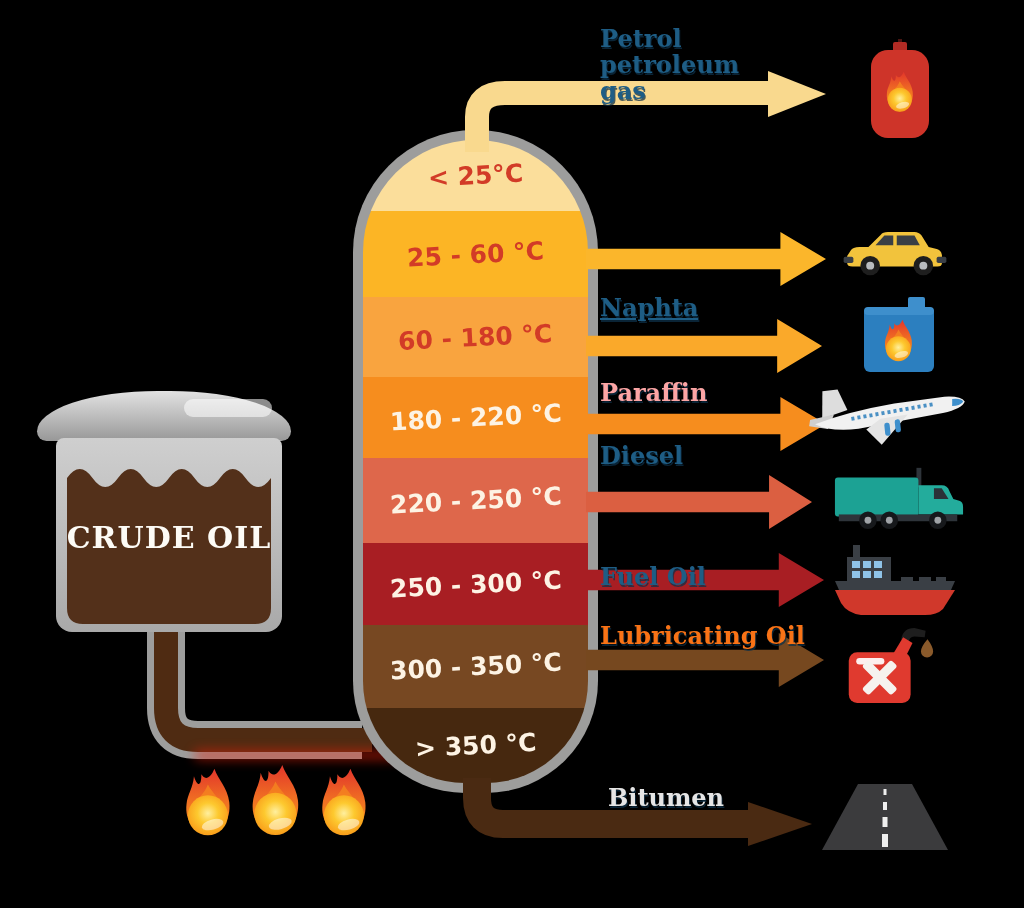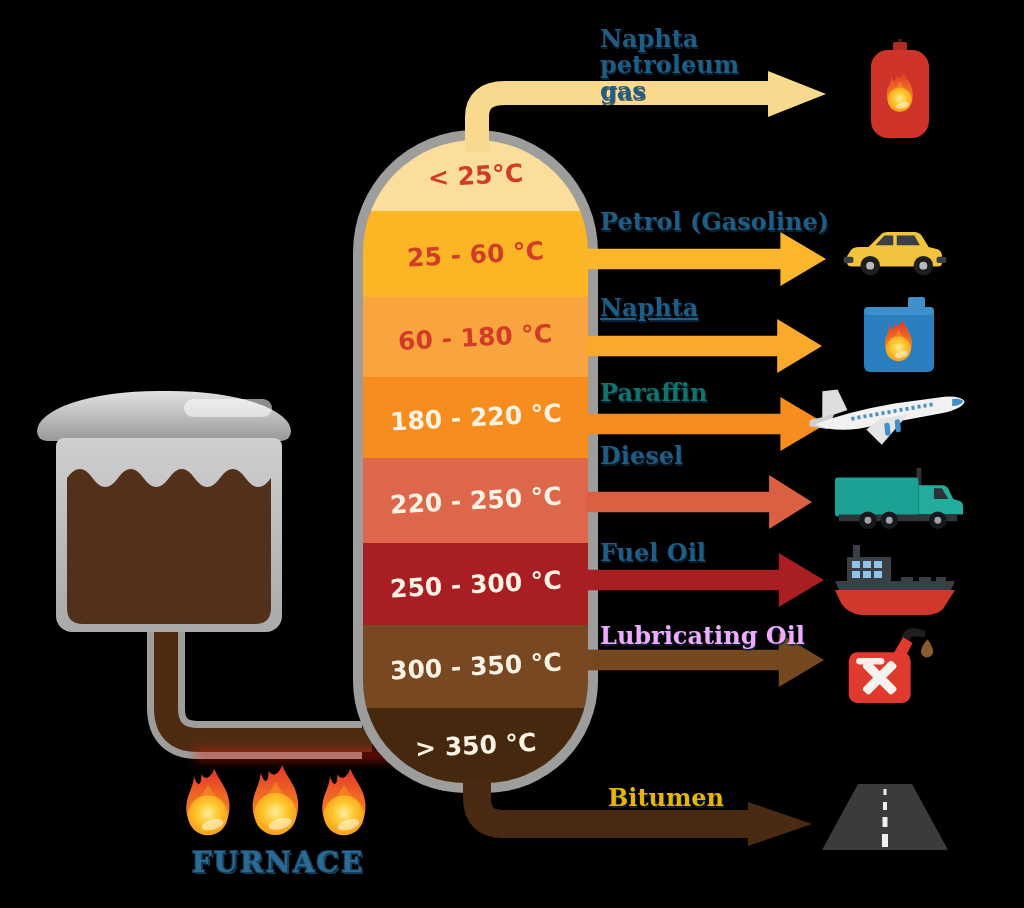--- a/index.html
+++ b/index.html
@@ -24,21 +24,21 @@
   .a-fuel{left:586px;top:553px;width:238px;}
   .a-lub{left:586px;top:633px;width:238px;}
   
   .plabel{position:absolute;z-index:6;font:bold 24px "DejaVu Serif",serif;
           text-shadow:1px 2px 0 rgba(13,48,72,.75);white-space:nowrap;}
   .l-lpg{left:600px;top:26px;line-height:1.08;width:180px;white-space:normal;}
   .l-petrol{left:600px;top:207px;}
   .l-naphta{left:600px;top:293px;}
   .l-paraffin{left:600px;top:378px;}
   .l-diesel{left:600px;top:441px;}
-  .l-fuel{left:600px;top:538px;}
+  .l-fuel{left:600px;top:562px;}
   .l-lub{left:600px;top:621px;}
   .l-bitumen{left:608px;top:783px;}
   
   .tank-lid{position:absolute;left:37px;top:391px;width:254px;height:50px;z-index:2;
             background:linear-gradient(#E2E2E2,#989898);
             border-radius:50% 50% 10px 10px / 85% 85% 10px 10px;}
   .tank-lid-highlight{position:absolute;left:184px;top:399px;width:88px;height:18px;z-index:3;
             background:rgba(255,255,255,.55);border-radius:10px;}
   .tank-body{position:absolute;left:56px;top:438px;width:226px;height:194px;z-index:2;
             background:linear-gradient(180deg,#CFCFCF,#A9A9A9);border-radius:8px 8px 16px 16px;}
@@ -84,27 +84,27 @@
     <path d="M166 620 L166 708 Q166 740 198 740 L372 740" fill="none" stroke-width="24" style="stroke: rgb(79, 43, 18);"></path>
     <path d="M195 755 L400 755" fill="none" stroke-width="9" opacity=".65" style="filter: blur(6px); stroke: rgb(230, 32, 10);"></path>
   </svg>
 
   <div class="tank-lid"></div>
   <div class="tank-lid-highlight"></div>
   <div class="tank-body"></div>
   <svg class="tank-liquid" width="204" height="166" viewBox="0 0 204 166">
     <path d="M0 20 Q12.75 2 25.5 20 T51 20 T76.5 20 T102 20 T127.5 20 T153 20 T178.5 20 T204 20 L204 150 Q204 166 188 166 L16 166 Q0 166 0 150 Z" style="fill: rgb(83, 48, 26);"></path>
   </svg>
+  <div class="tank-label">CRUDE OIL</div>
 
   <svg class="svg-abs z4" width="205" height="95" viewBox="0 0 205 95" style="left:178px;top:760px">
     <use href="#flame" transform="translate(2,6) scale(0.93)"></use>
     <use href="#flame" transform="translate(68,2) scale(0.98)"></use>
     <use href="#flame" transform="translate(138,6) scale(0.93)"></use>
   </svg>
-  <div class="furnace-label" style="color: rgb(42, 107, 148);">FURNACE</div>
 
   <div class="col-outer" style="background-color: rgb(157, 157, 156);">
     <div class="col-inner">
       <div class="seg s1" style="background-color: rgb(251, 222, 155);">
           <span style="color: rgb(210, 59, 39);">&lt; 25°C</span>
         </div>
       <div class="seg s2" style="background-color: rgb(252, 181, 37);">
           <span style="color: rgb(210, 59, 39);">25 - 60 °C</span>
         </div>
       <div class="seg s3" style="background-color: rgb(249, 164, 63);">
@@ -135,28 +135,27 @@
     <polygon points="748,802 748,846 812,824" style="fill: rgb(74, 42, 18);"></polygon>
   </svg>
 
   <div class="parrow a-petrol" style="background-color: rgb(251, 182, 43);"></div>
   <div class="parrow a-naphta" style="background-color: rgb(250, 169, 42);"></div>
   <div class="parrow a-paraffin" style="background-color: rgb(246, 141, 30);"></div>
   <div class="parrow a-diesel" style="background-color: rgb(219, 95, 65);"></div>
   <div class="parrow a-fuel" style="background-color: rgb(168, 30, 35);"></div>
   <div class="parrow a-lub" style="background-color: rgb(118, 72, 31);"></div>
 
-  <div class="plabel l-lpg" style="color: rgb(30, 93, 133);">Naphta petroleum gas</div>
-  <div class="plabel l-petrol" style="color: rgb(30, 93, 133);">Petrol (Gasoline)</div>
+  <div class="plabel l-lpg" style="color: rgb(30, 93, 133);">Petrol petroleum gas</div>
   <div class="plabel l-naphta" style="color: rgb(30, 93, 133); text-decoration: underline;">Naphta</div>
-  <div class="plabel l-paraffin" style="color: #0f766e;">Paraffin</div>
+  <div class="plabel l-paraffin" style="color: #fca5a5;">Paraffin</div>
   <div class="plabel l-diesel" style="color: rgb(30, 93, 133);">Diesel</div>
   <div class="plabel l-fuel" style="color: rgb(30, 93, 133);">Fuel Oil</div>
-  <div class="plabel l-lub" style="color: #f0abfc;">Lubricating Oil</div>
-  <div class="plabel l-bitumen" style="color: #eab308;">Bitumen</div>
+  <div class="plabel l-lub" style="color: #f97316;">Lubricating Oil</div>
+  <div class="plabel l-bitumen" style="color: #e5e5e5;">Bitumen</div>
 
   <svg class="svg-abs z5" width="64" height="104" viewBox="0 0 64 104" style="left:868px;top:36px">
     <rect x="30" y="3" width="4" height="8" fill="#4A1512"></rect>
     <rect x="25" y="6" width="14" height="10" rx="2" fill="#B12B24"></rect>
     <rect x="3" y="14" width="58" height="88" rx="17" fill="#CE3429"></rect>
     <use href="#flame" transform="translate(15,34) scale(0.56)"></use>
   </svg>
 
   <svg class="svg-abs z5" width="108" height="62" viewBox="0 0 120 70" style="left:841px;top:224px">
     <path fill="#F2C33C" d="M6 36 L10 30 Q12 26 20 26 L30 26 L44 12 Q46 9 52 9 L82 9 Q87 9 90 13 L98 26 L106 28 Q112 29 113 35 L113 44 Q113 48 108 48 L12 48 Q6 48 6 44 Z"></path>

